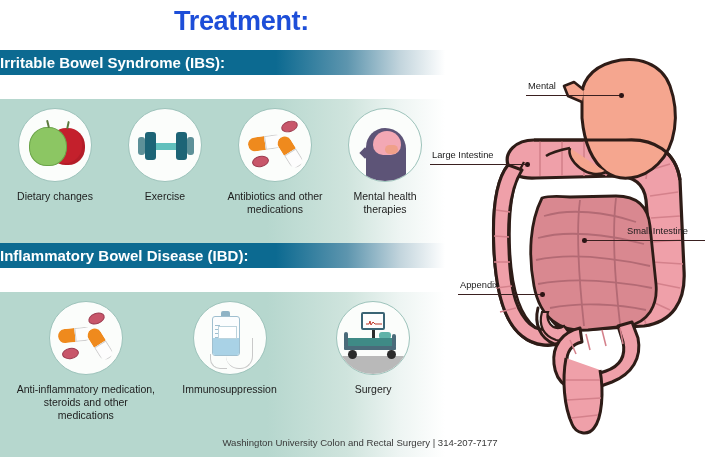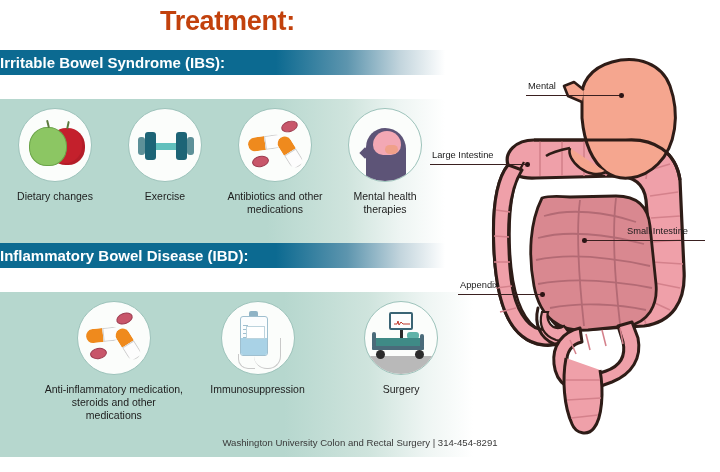--- a/index.html
+++ b/index.html
@@ -7,23 +7,23 @@
     width:720px;height:472px;
     background:#ffffff;
     font-family:"Liberation Sans", sans-serif;
     overflow:hidden;
     position:relative;
   }
   .page{position:relative;width:720px;height:472px;}
 
   
   .title{
-    position:absolute;left:0;top:6px;width:455px;
+    position:absolute;left:14px;top:6px;width:455px;
     text-align:center;
-    font-size:27px;font-weight:bold;color:#c2410c;
+    font-size:27px;font-weight:bold;color:#1d4ed8;
     letter-spacing:-0.3px;
   }
 
   
   .section{position:absolute;left:0;}
   .sec-ibs{top:50px;}
   .sec-ibd{top:243px;}
 
   .bar{
     position:relative;
@@ -36,21 +36,21 @@
     margin-right:38px;white-space:nowrap;
   }
 
   .panel{
     position:relative;
     width:445px;
     background:linear-gradient(to right,#b6d7ce 0%,#b6d7ce 60%,#cfe4dd 78%,#eef5f3 90%,#ffffff 100%);
     margin-top:24px;
   }
   .panel-ibs{height:165px;}
-  .panel-ibd{height:165px;padding-left:28px;}
+  .panel-ibd{height:165px;}
 
   .items{position:relative;display:flex;padding-top:9px;}
   .item{
     display:flex;flex-direction:column;align-items:center;
     width:110px;
   }
   .item-ibd{width:145px;}
 
   .circle{
     width:74px;height:74px;border-radius:50%;
@@ -411,15 +411,15 @@
     <div class="underline" style="left:195px;top:200px;width:80px;"></div>
     <div class="lead" style="left:156px;top:200px;width:40px;"></div>
     <div class="dot" style="left:152px;top:198px;"></div>
 
     <div class="lbl" style="left:30px;top:240px;">Appendix</div>
     <div class="underline" style="left:28px;top:254px;width:48px;"></div>
     <div class="lead" style="left:76px;top:254px;width:36px;"></div>
     <div class="dot" style="left:110px;top:252px;"></div>
   </div>
 
-  <div class="footer">Washington University Colon and Rectal Surgery  |  314-454-8291</div>
+  <div class="footer">Washington University Colon and Rectal Surgery  |  314-207-7177</div>
 
 </div>
 
 </body></html>

